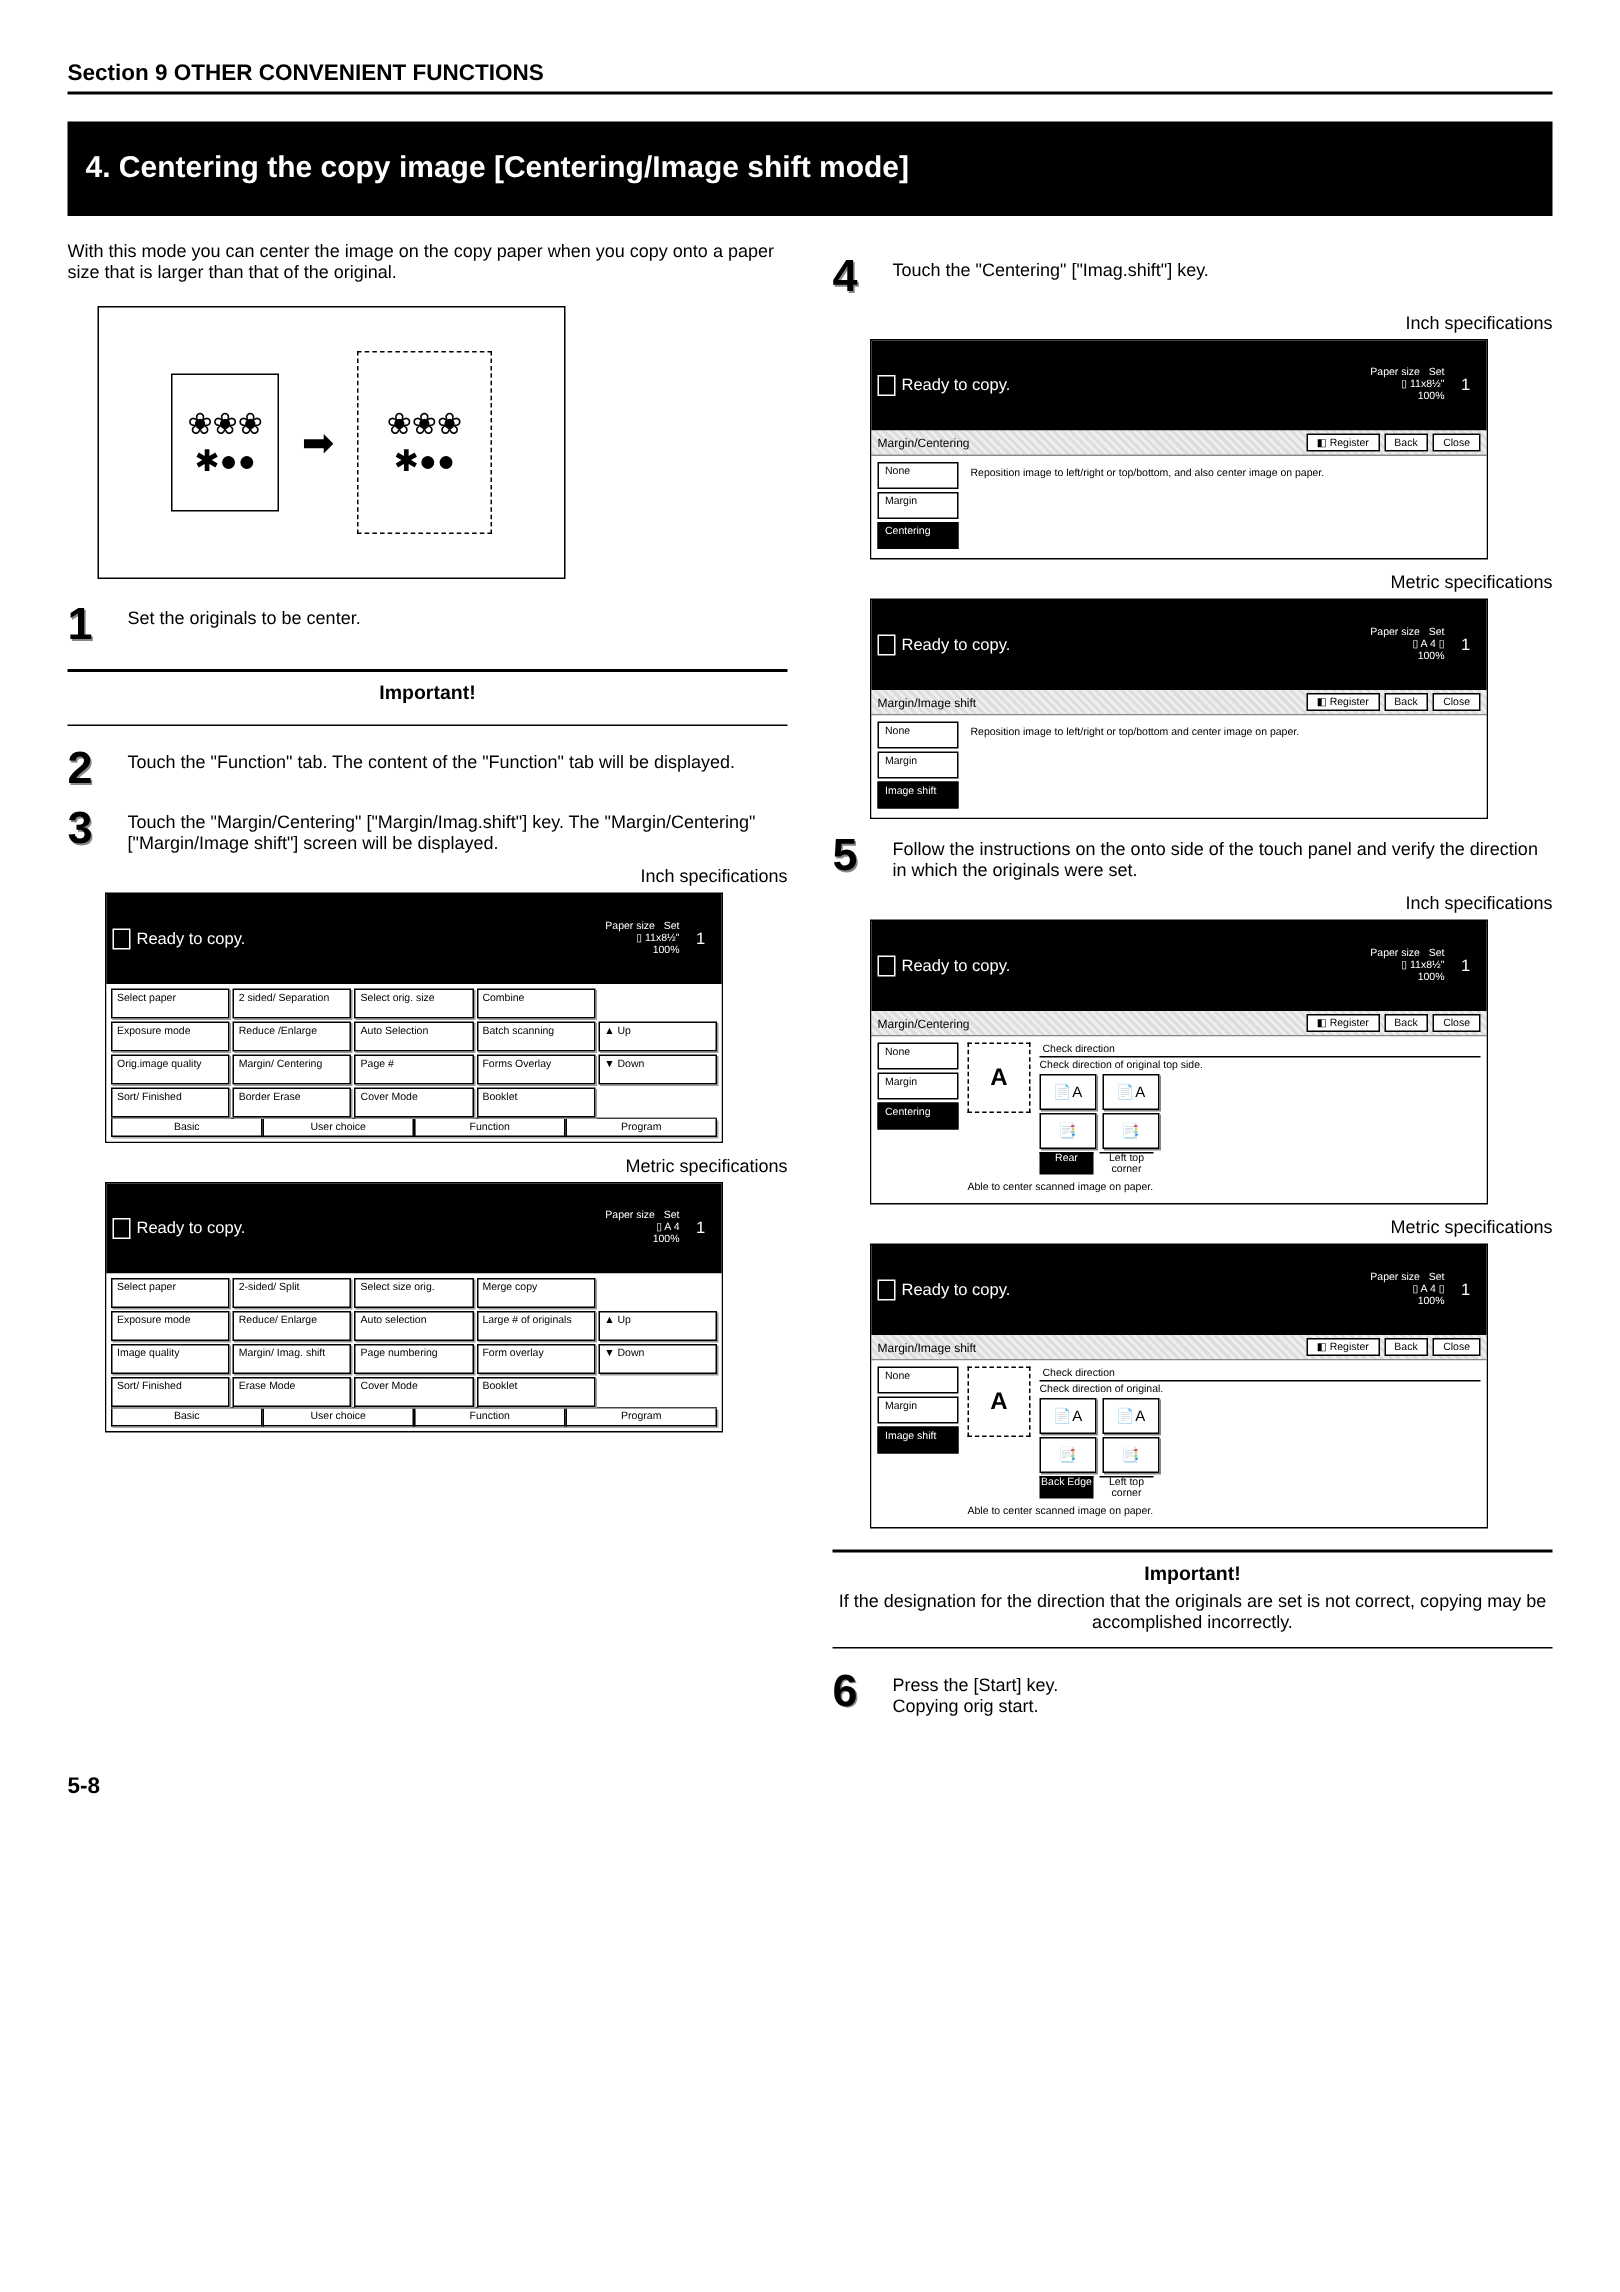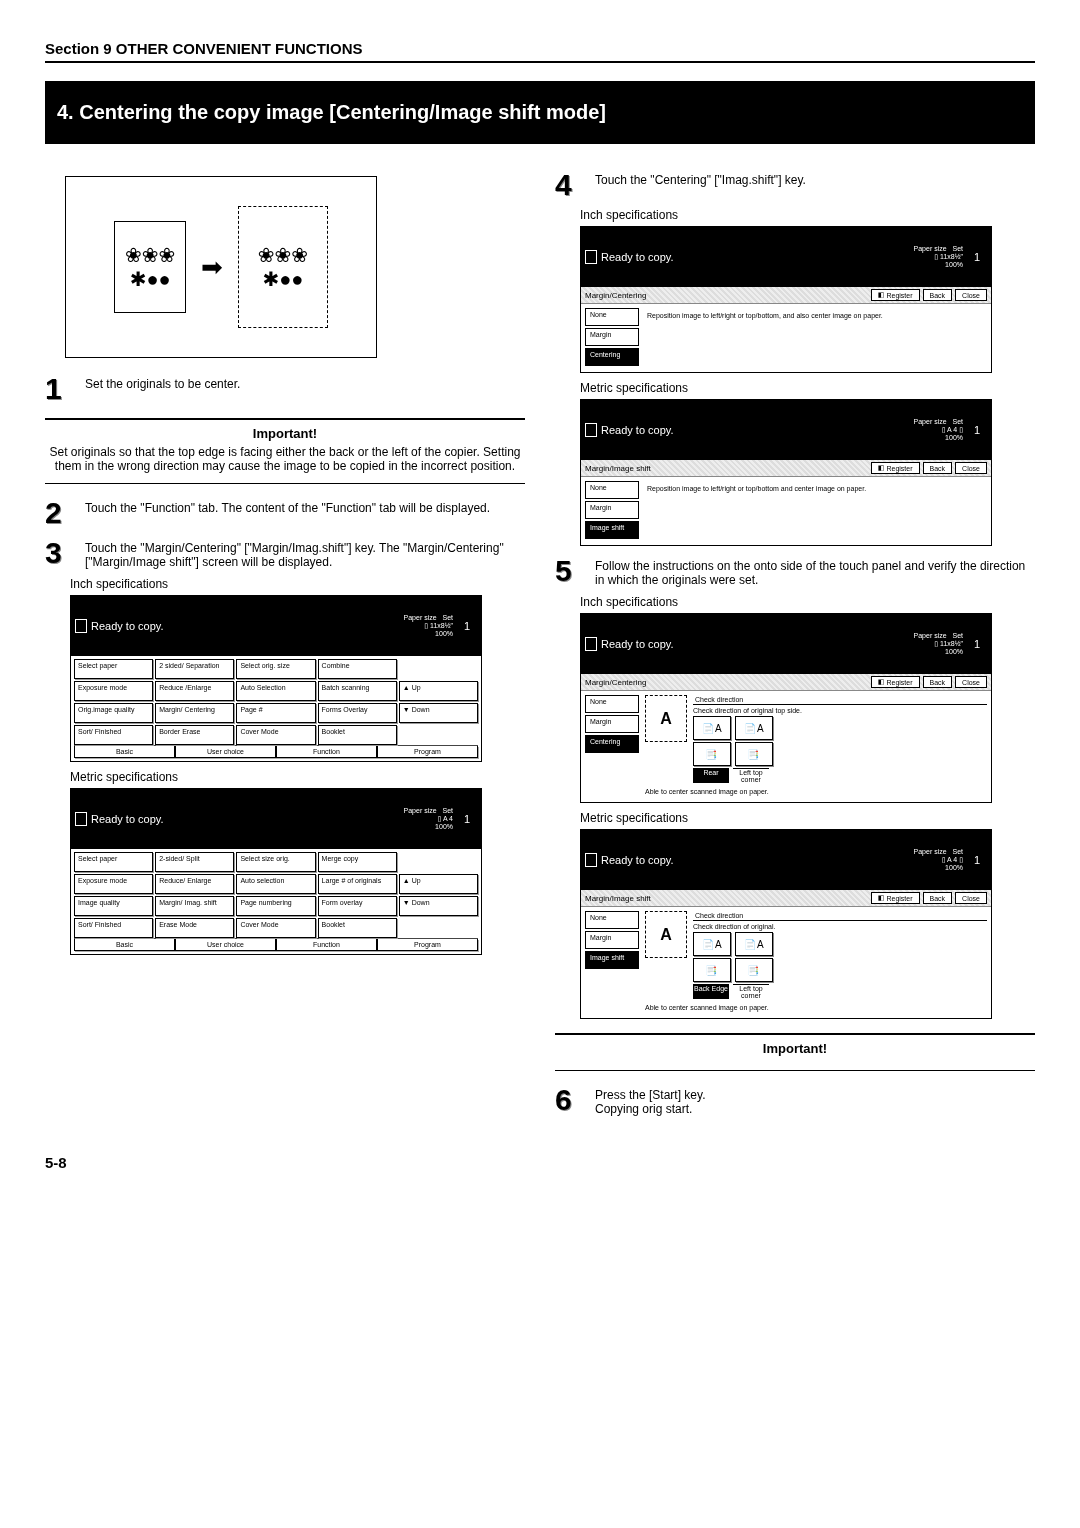--- a/index.html
+++ b/index.html
@@ -56,20 +56,21 @@
     padding: 6px 0 10px 0;
     text-align: center;
   }
   .important-label {
     font-weight: bold;
     margin-bottom: 4px;
     font-size: 13px;
   }
   .spec-label {
     margin: 6px 0 4px 25px;
+    text-align: right;
   }
   .diagram {
     border: 1px solid #000;
     width: 310px;
     height: 180px;
     margin: 16px 0 16px 20px;
     display: flex;
     align-items: center;
     justify-content: center;
     gap: 15px;
@@ -138,20 +139,21 @@
 </style>
 </head>
 <body>
 
 <div class="section-header">Section 9  OTHER CONVENIENT FUNCTIONS</div>
 <div class="title-bar">4.   Centering the copy image [Centering/Image shift mode]</div>
 
 <div class="columns">
 
   <div class="col">
+    <div>With this mode you can center the image on the copy paper when you copy onto a paper size that is larger than that of the original.</div>
 
     <div class="diagram">
       <div class="orig-box">
           <div>❀❀❀</div>
           <div>✱●●</div>
         </div>
       <div class="arrow-big">➡</div>
       <div class="copy-box">
           <div class="copy-inner">
             <div>❀❀❀</div>
@@ -160,21 +162,20 @@
         </div>
     </div>
 
     <div class="step">
       <div class="step-num">1</div>
       <div class="step-text">Set the originals to be center.</div>
     </div>
 
     <div class="important-block">
       <div class="important-label">Important!</div>
-      <div>Set originals so that the top edge is facing either the back or the left of the copier. Setting them in the wrong direction may cause the image to be copied in the incorrect position.</div>
     </div>
 
     <div class="step">
       <div class="step-num">2</div>
       <div class="step-text">Touch the "Function" tab. The content of the "Function" tab will be displayed.</div>
     </div>
 
     <div class="step">
       <div class="step-num">3</div>
       <div class="step-text">Touch the "Margin/Centering" ["Margin/Imag.shift"] key. The "Margin/Centering" ["Margin/Image shift"] screen will be displayed.</div>
@@ -437,20 +438,21 @@
               </div>
             </div>
           </div>
           <div class="hint">Able to center scanned image on paper.</div>
         </div>
       </div>
     </div>
 
     <div class="important-block">
       <div class="important-label">Important!</div>
+      <div>If the designation for the direction that the originals are set is not correct, copying may be accomplished incorrectly.</div>
     </div>
 
     <div class="step">
       <div class="step-num">6</div>
       <div class="step-text">
         <span>Press the [Start] key.</span><br><span>Copying orig start.</span>
       </div>
     </div>
   </div>
 </div>

